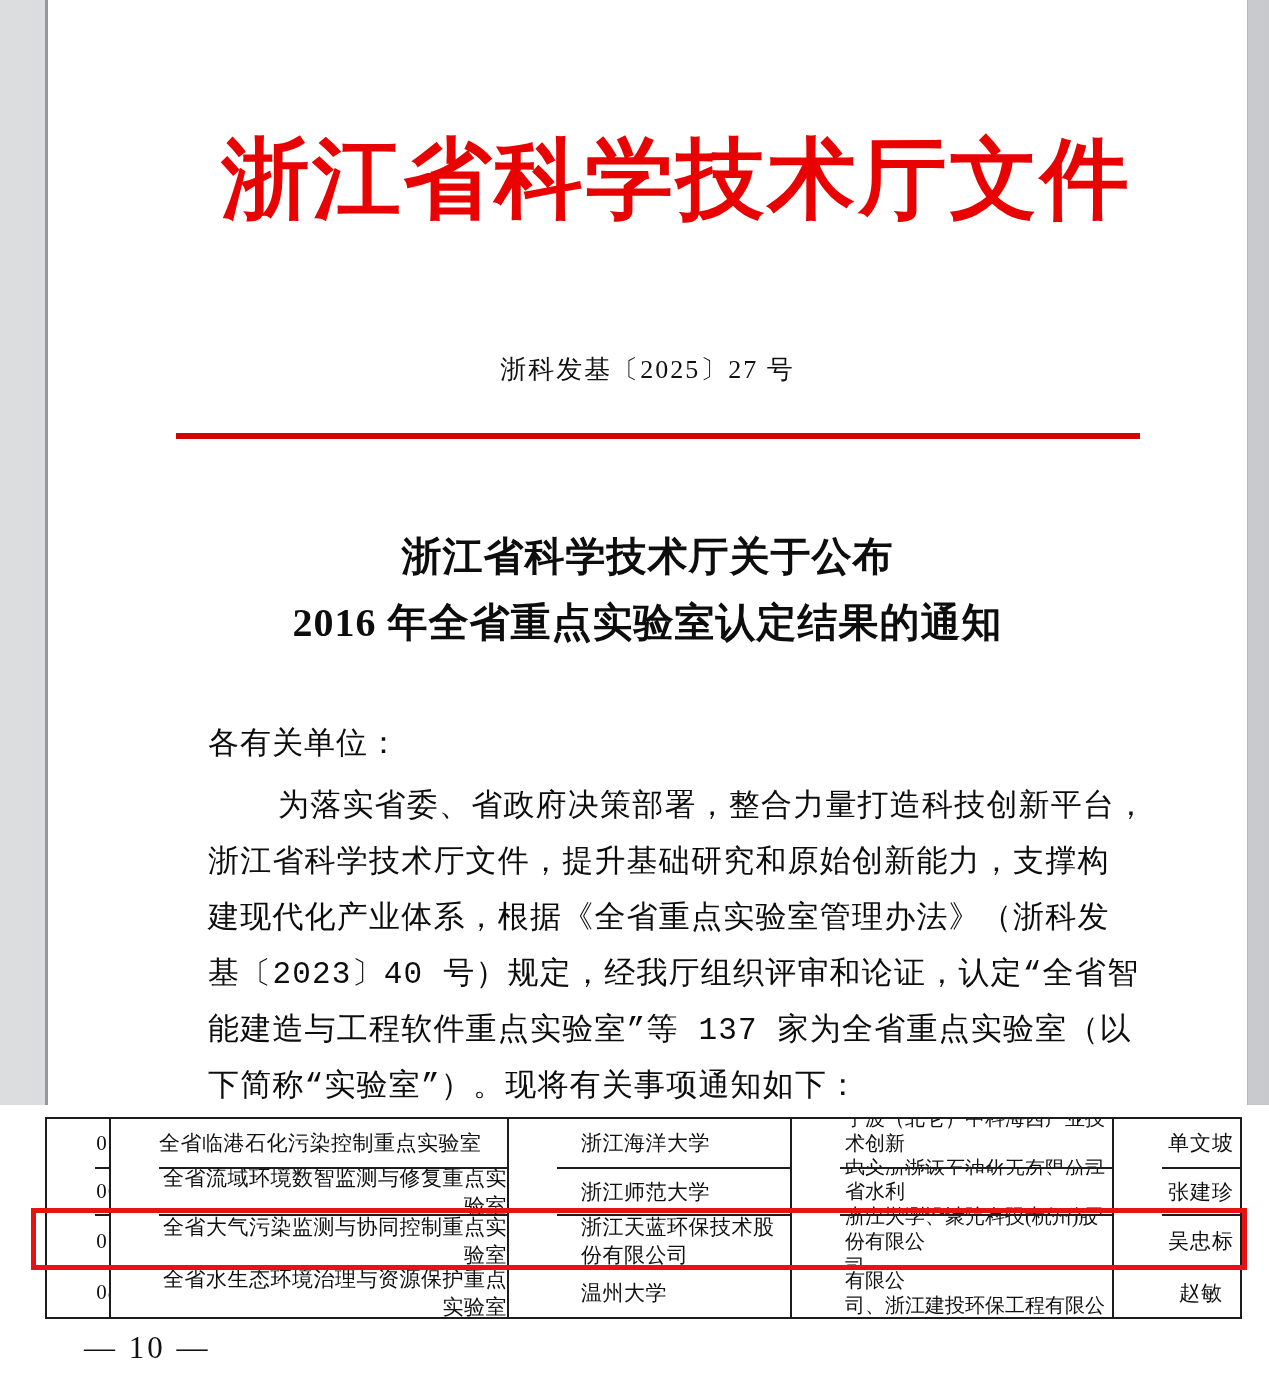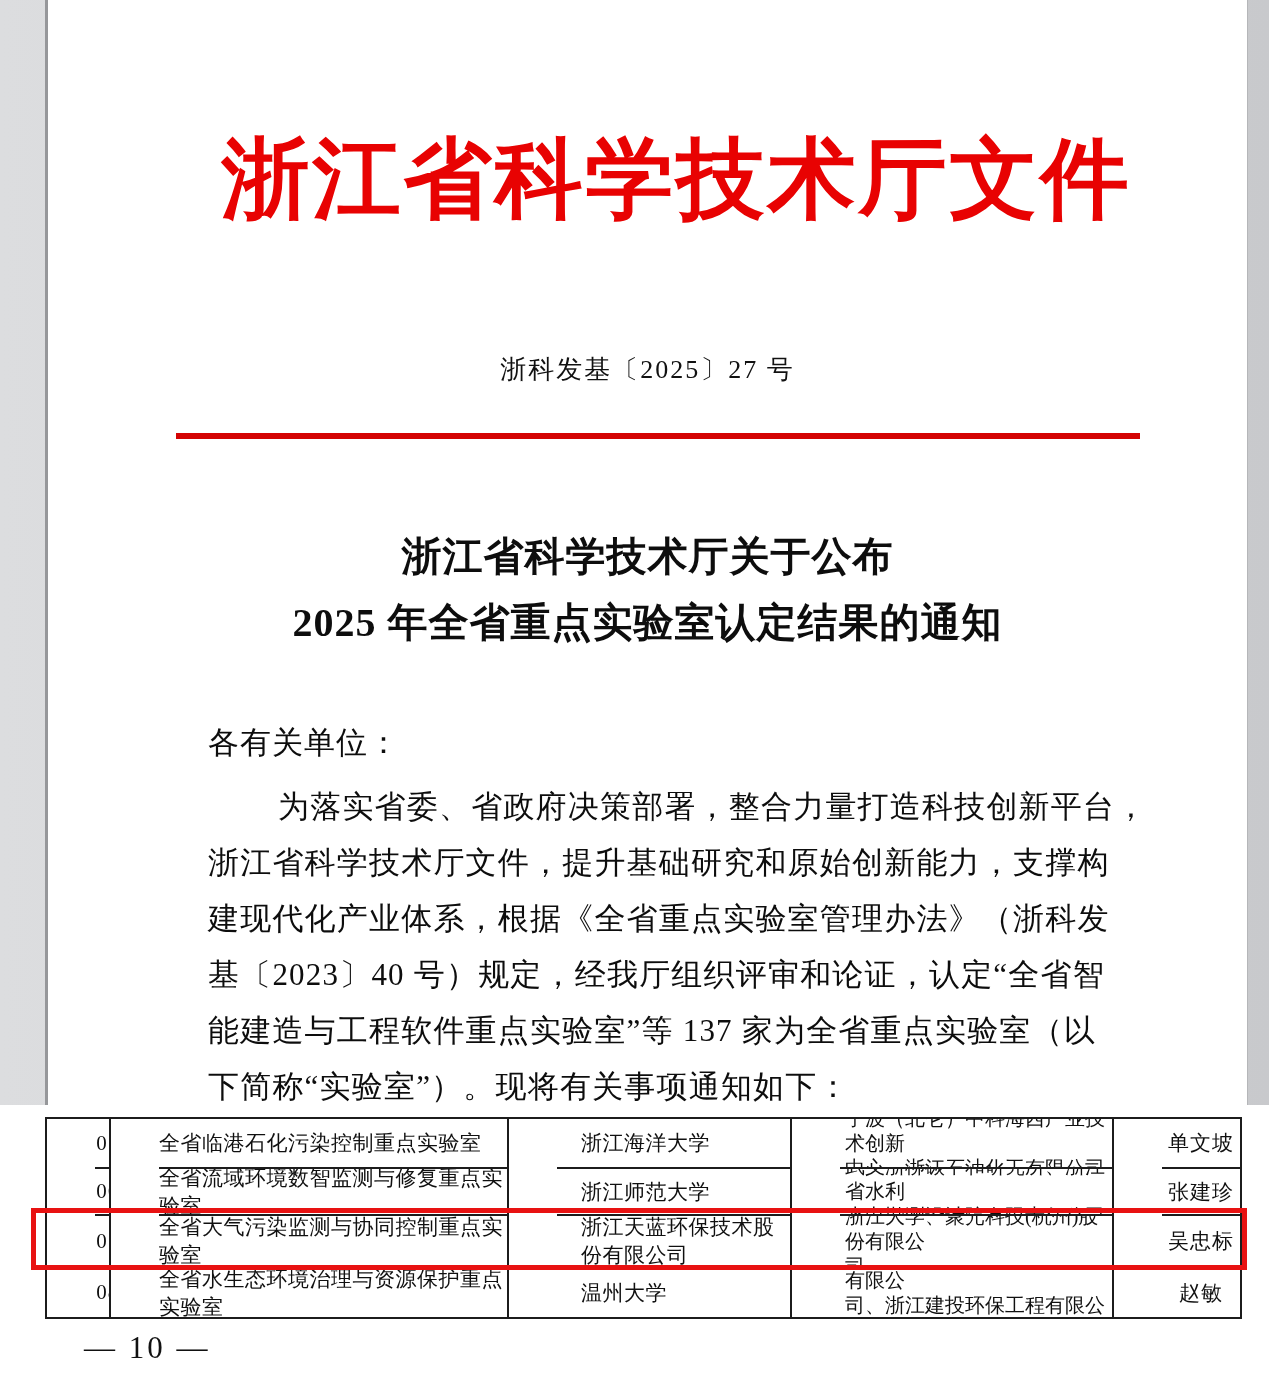--- a/index.html
+++ b/index.html
@@ -75,20 +75,21 @@
 
   .body-text {
     position: absolute;
     left: 160px; top: 779px;
     width: 960px;
     font-size: 31px;
     color: #0d0d0d;
     line-height: 56px;
     letter-spacing: 1.2px;
     white-space: nowrap;
+    font-family: Liberation Mono, monospace;
   }
   .body-text .line { height: 56px; }
   .body-text .line.indent { padding-left: 70px; }
 
   
   .table-block {
     position: absolute;
     left: 0; top: 1105px;
     width: 1269px; height: 281px;
     background: #ffffff;
@@ -108,21 +109,21 @@
     border-right: 2px solid #1c1c1c;
     border-bottom: 2px solid #1c1c1c;
     display: flex;
     align-items: center;
     overflow: hidden;
     margin-left: 48px;
   }
   .lab-table .cell.last-col { border-right: none; }
   .lab-table .cell.last-row { border-bottom: none; }
   .lab-table .cell.c-num { justify-content: center; letter-spacing: 1px; }
-  .lab-table .cell.c-lab { padding-left: 0; letter-spacing: 0.5px; }
+  .lab-table .cell.c-lab { padding-left: 0; letter-spacing: 0.5px; text-align: right; }
   .lab-table .cell.c-inst { padding-left: 24px; letter-spacing: 0.5px; }
   .lab-table .cell.c-part {
     padding: 2px 5px;
     font-size: 20px;
     line-height: 25px;
     white-space: pre-line;
   }
   .lab-table .cell.c-dir { justify-content: center; letter-spacing: 1px; }
 
   .highlight-box {
@@ -148,21 +149,21 @@
 
   <div class="doc-page">
     <div class="doc-title">浙江省科学技术厅文件</div>
 
     <div class="doc-number">浙科发基〔2025〕27 号</div>
 
     <div class="red-rule"></div>
 
     <div class="notice-title">
       <div>浙江省科学技术厅关于公布</div>
-      <div>2025 年全省重点实验室认定结果的通知</div>
+      <div>2016 年全省重点实验室认定结果的通知</div>
     </div>
 
     <div class="salutation">各有关单位：</div>
 
     <div class="body-text">
       <div class="line indent">为落实省委、省政府决策部署，整合力量打造科技创新平台，</div>
       <div class="line">浙江省科学技术厅文件，提升基础研究和原始创新能力，支撑构</div>
       <div class="line">建现代化产业体系，根据《全省重点实验室管理办法》（浙科发</div>
       <div class="line">基〔2023〕40 号）规定，经我厅组织评审和论证，认定“全省智</div>
       <div class="line">能建造与工程软件重点实验室”等 137 家为全省重点实验室（以</div>

